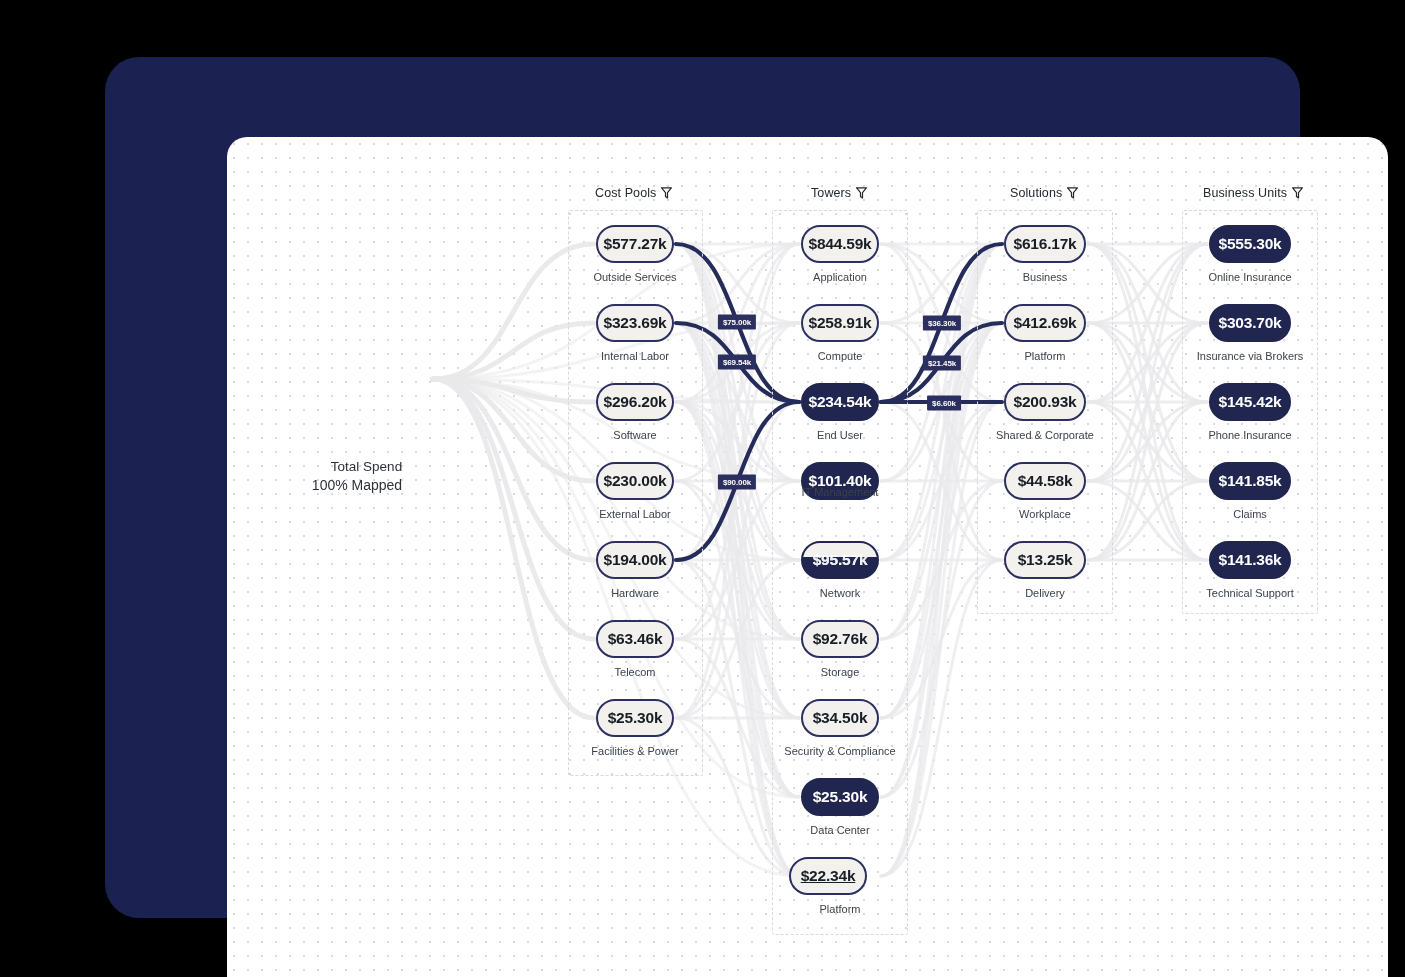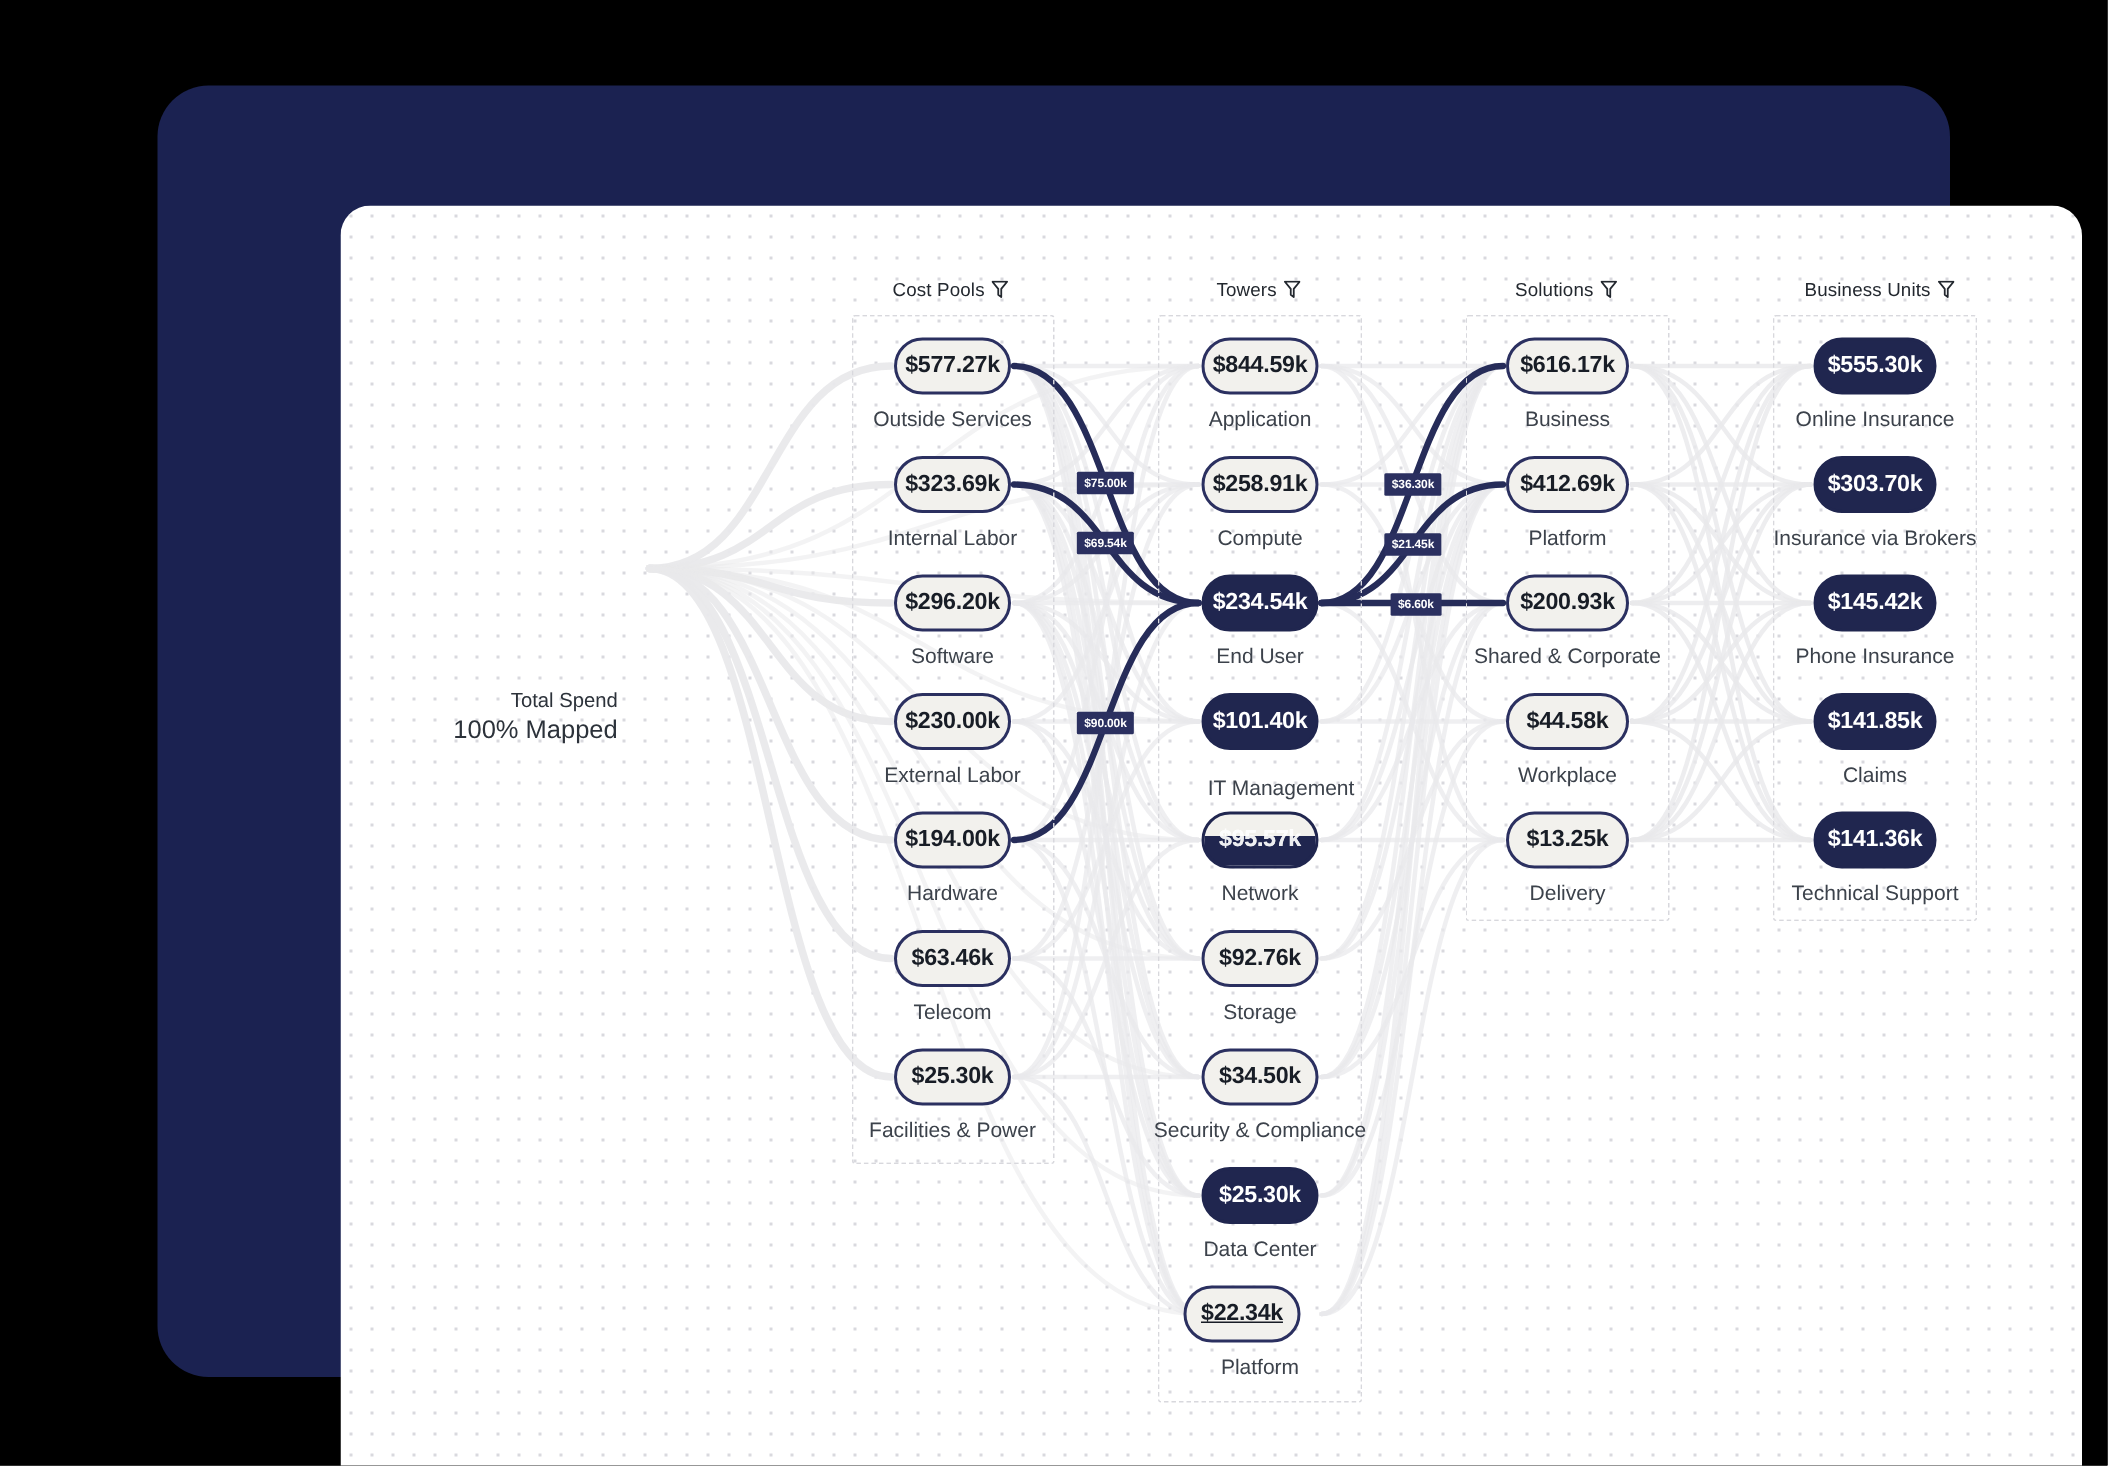--- a/index.html
+++ b/index.html
@@ -78,21 +78,21 @@
   .node.half {
     background: linear-gradient(to bottom, #f2f1ed 0%, #f2f1ed 42%, #20264f 42%, #20264f 100%);
     border: 2px solid #20264f;
     color: #ffffff;
     mix-blend-mode: normal;
   }
   .node.half .nval { color:#ffffff; text-shadow: 0 0 0 #fff; opacity:.92; }
   .node-label {
     position: absolute;
     transform: translate(-50%, 0);
-    font-size: 14px;
+    font-size: 11px;
     color: #3c424b;
     white-space: nowrap;
     text-align: right;
   }
 
   
   #total-circle {
     position: absolute;
     transform: translate(-50%, -50%);
     width: 148px; height: 148px;
@@ -101,21 +101,21 @@
     border: 2px solid #2b3060;
     display: flex; align-items: center; justify-content: center;
     font-size: 28px; font-weight: bold; color: #14181f;
     letter-spacing: -.5px;
   }
   #total-label {
     position: absolute; transform: translate(-50%, 0);
     text-align: right; white-space: nowrap;
   }
   #total-label .t1 { font-size: 13.5px; color: #2c323a; }
-  #total-label .t2 { font-size: 17px; color: #2c323a; margin-top: 3px; }
+  #total-label .t2 { font-size: 14px; color: #2c323a; margin-top: 3px; }
 
   
   #hint {
     position: absolute;
     background: #ffffff;
     padding: 9px 16px 11px 16px;
     text-align: center;
     font-size: 10.5px;
     color: #5b626c;
     line-height: 1.45;
@@ -348,21 +348,21 @@
             <span class="nval">$258.91k</span>
           </div>
           <div class="node-label" style="left: 613px; top: 213px;">Compute</div>
           <div class="node dark" style="left: 613px; top: 265px; width: 78px; height: 38px;">
             <span class="nval">$234.54k</span>
           </div>
           <div class="node-label" style="left: 613px; top: 292px;">End User</div>
           <div class="node dark" style="left: 613px; top: 344px; width: 78px; height: 38px;">
             <span class="nval">$101.40k</span>
           </div>
-          <div class="node-label" style="left: 613px; top: 380px; margin-left: 14px;">IT Management</div>
+          <div class="node-label" style="left: 613px; top: 349px;">IT Management</div>
           <div class="node half" style="left: 613px; top: 423px; width: 78px; height: 38px;">
             <span class="nval">$95.57k</span>
           </div>
           <div class="node-label" style="left: 613px; top: 450px;">Network</div>
           <div class="node light" style="left: 613px; top: 502px; width: 78px; height: 38px;">
             <span class="nval">$92.76k</span>
           </div>
           <div class="node-label" style="left: 613px; top: 529px;">Storage</div>
           <div class="node light" style="left: 613px; top: 581px; width: 78px; height: 38px;">
             <span class="nval">$34.50k</span>

